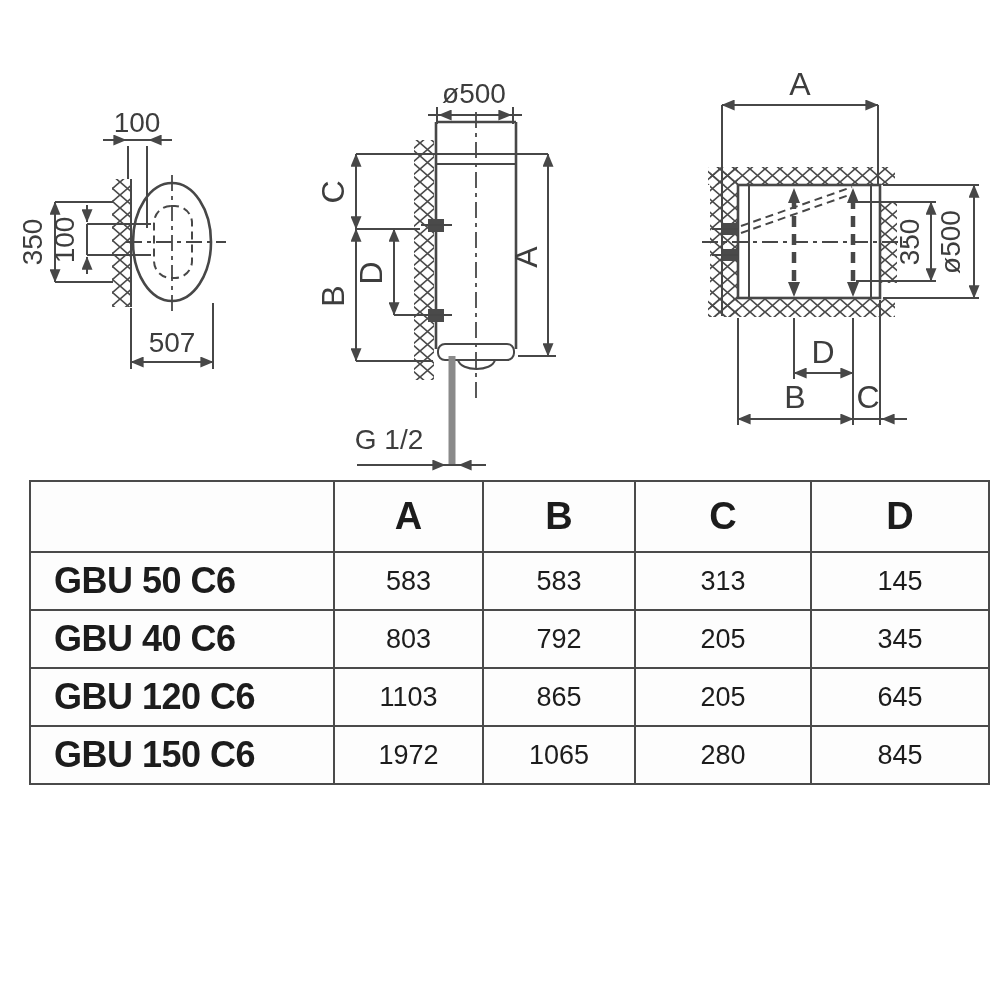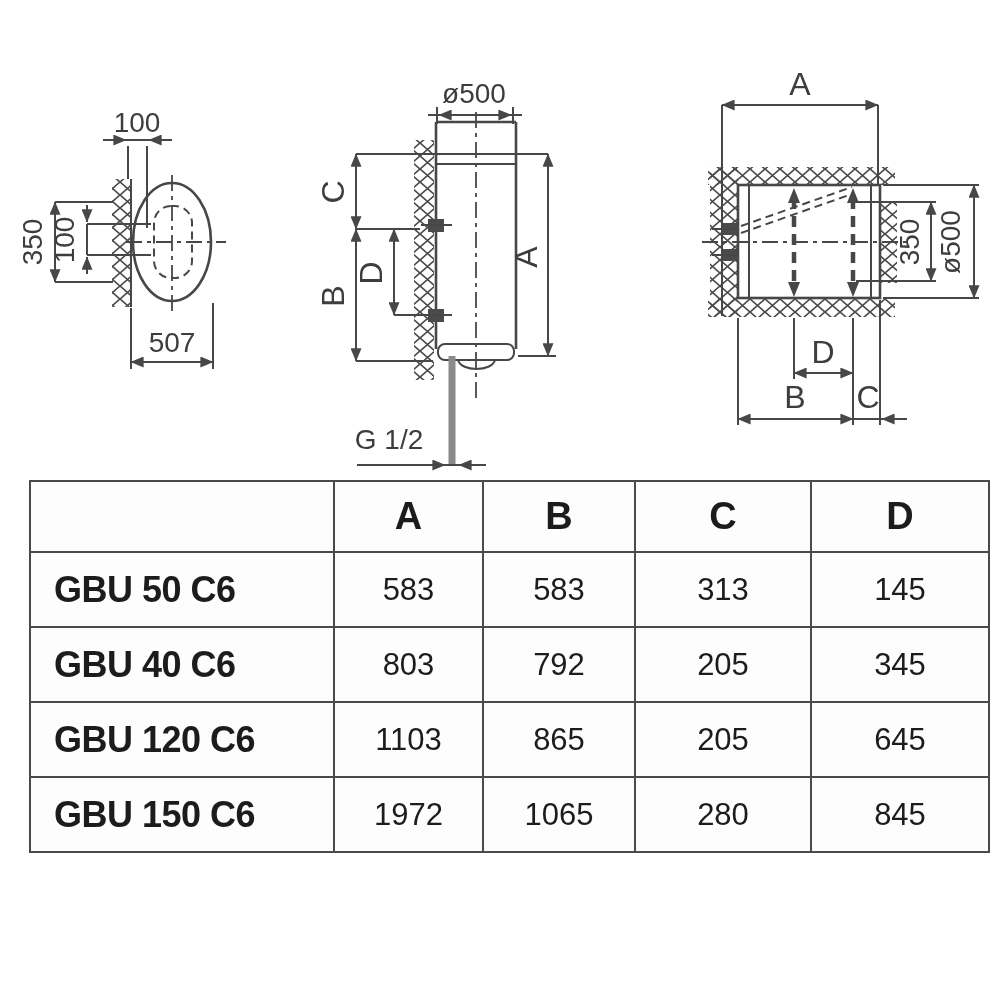--- a/index.html
+++ b/index.html
@@ -18,26 +18,26 @@
 
   #spec-table{position:absolute;left:29px;top:480px;border-collapse:collapse;table-layout:fixed;
               background:#fdfdfd;}
   #spec-table td,#spec-table th{border:2px solid #4a4a4a;padding:0;margin:0;
               color:#1c1c1c;vertical-align:middle;}
   #spec-table .c0{width:279px;}
   #spec-table .c1{width:147px;}
   #spec-table .c2{width:150px;}
   #spec-table .c3{width:174px;}
   #spec-table .c4{width:176px;}
-  #spec-table tr{height:75px;}
+  #spec-table tr{height:58px;}
   #spec-table tr.hdr{height:71px;}
   .model-cell{font-weight:bold;font-size:36px;text-align:left;padding-left:23px !important;
               letter-spacing:-0.5px;white-space:nowrap;}
   .hdr-cell{font-weight:bold;font-size:38px;text-align:center;}
-  .val-cell{font-weight:400;font-size:31px;text-align:center;color:#262626;}
+  .val-cell{font-weight:400;font-size:27px;text-align:center;color:#262626;}
 </style>
 </head>
 <body>
 
 <div id="canvas">
 
   <svg id="drawing-area" width="1000" height="478" viewBox="0 0 1000 478">
     <defs>
       <marker id="ah" viewBox="0 0 12 10" refX="11.5" refY="5" markerWidth="14" markerHeight="11" orient="auto-start-reverse" markerUnits="userSpaceOnUse">
         <path d="M0 0 L12 5 L0 10 z" fill="#474747"></path>

